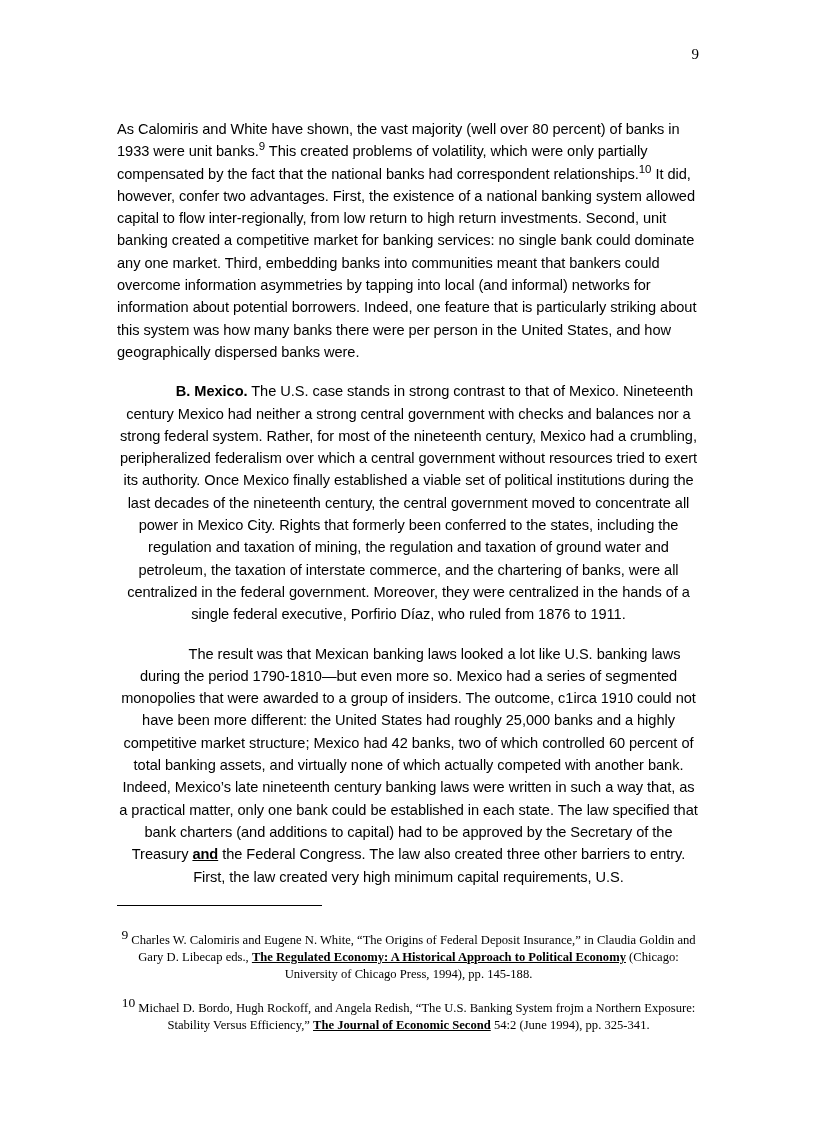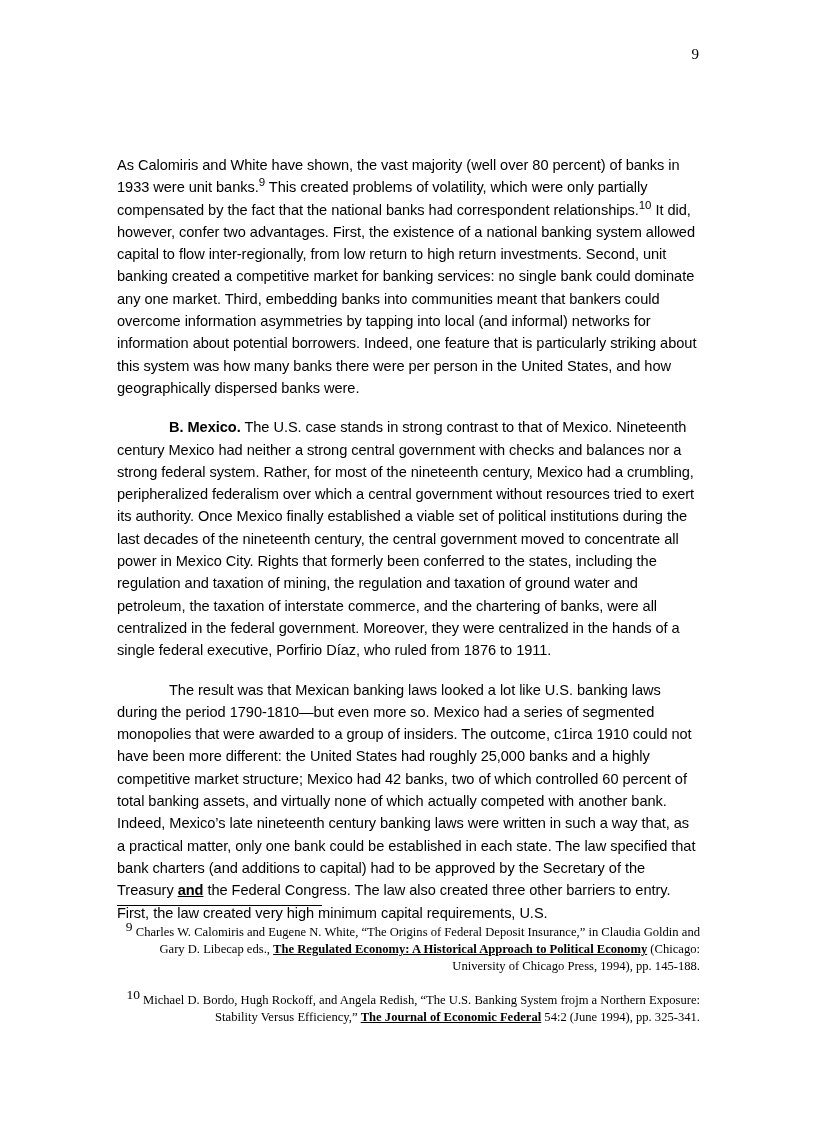--- a/index.html
+++ b/index.html
@@ -27,32 +27,32 @@
     right: 117px;
     font-family: "Liberation Serif", serif;
     font-size: 15px;
     line-height: 1;
   }
   .content {
     position: absolute;
     left: 117px;
     top: 118px;
     width: 583px;
-    margin-top: 36px;
   }
   .para {
     font-family: "Liberation Sans", sans-serif;
     font-size: 14.6px;
     line-height: 22.3px;
     text-align: left;
     margin: 0 0 17px 0;
     letter-spacing: -0.05px;
   }
   .para.indent {
     text-indent: 52px;
+    text-align: center;
   }
   .b { font-weight: bold; }
   .u { text-decoration: underline; font-weight: bold; }
   sup.fn {
     font-size: 11.5px;
     vertical-align: super;
     line-height: 0;
   }
   .footnote-rule {
     position: absolute;
@@ -65,22 +65,22 @@
   .footnotes {
     position: absolute;
     left: 117px;
     top: 916px;
     width: 583px;
   }
   .footnote {
     font-family: "Liberation Serif", serif;
     font-size: 12.6px;
     line-height: 17.2px;
-    margin: 8px 0 16px 0;
-    text-align: right;
+    margin: 16px 0 16px 0;
+    text-align: center;
   }
   .fn-marker {
     font-family: "Liberation Serif", serif;
     font-size: 13.5px;
     vertical-align: super;
     line-height: 0;
   }
 </style>
 </head>
 <body>
@@ -92,16 +92,16 @@
   <div class="content">
     <p class="para">As Calomiris and White have shown, the vast majority (well over 80 percent) of banks in 1933 were unit banks.<sup class="fn">9</sup>  This created problems of volatility, which were only partially compensated by the fact that the national banks had correspondent relationships.<sup class="fn">10</sup> It did, however, confer two advantages.  First, the existence of a national banking system allowed capital to flow inter-regionally, from low return to high return investments.  Second, unit banking created a competitive market for banking services: no single bank could dominate any one market.  Third, embedding banks into communities meant that bankers could overcome information asymmetries by tapping into local (and informal) networks for information about potential borrowers.  Indeed, one feature that is particularly striking about this system was how many banks there were per person in the United States, and how geographically dispersed banks were.</p>
     <p class="para indent"><span class="b">B. Mexico.</span> The U.S. case stands in strong contrast to that of Mexico.  Nineteenth century Mexico had neither a strong central government with checks and balances nor a strong federal system.  Rather, for most of the nineteenth century, Mexico had a crumbling, peripheralized federalism over which a central government without resources tried to exert its authority. Once Mexico finally established a viable set of political institutions during the last decades of the nineteenth century, the central government moved to concentrate all power in Mexico City.  Rights that formerly been conferred to the states, including the regulation and taxation of mining, the regulation and taxation of ground water and petroleum, the taxation of interstate commerce, and the chartering of banks, were all centralized in the federal government.  Moreover, they were centralized in the hands of a single federal executive, Porfirio Díaz, who ruled from 1876 to 1911.</p>
     <p class="para indent">The result was that Mexican banking laws looked a lot like U.S. banking laws during the period 1790-1810—but even more so.   Mexico had a series of segmented monopolies that were awarded to a group of insiders.  The outcome, c1irca 1910 could not have been more different: the United States had roughly 25,000 banks and a highly competitive market structure;  Mexico had 42 banks, two of which controlled 60 percent of total banking assets, and virtually none of which actually competed with another bank.   Indeed, Mexico’s late nineteenth century banking laws were written in such a way that, as a practical matter, only one bank could be established in each state.  The law specified that bank charters (and additions to capital) had to be approved by the Secretary of the Treasury <span class="u">and</span> the Federal Congress.  The law also created three other barriers to entry.  First, the law created very high minimum capital requirements, U.S.</p>
   </div>
 
   <div class="footnote-rule"></div>
 
   <div class="footnotes">
     <p class="footnote"><span class="fn-marker">9</span> Charles W. Calomiris and Eugene N. White, “The Origins of Federal Deposit Insurance,” in Claudia Goldin and Gary D. Libecap eds., <span class="u">The Regulated Economy: A Historical Approach to Political Economy</span> (Chicago: University of Chicago Press, 1994), pp. 145-188.</p>
-    <p class="footnote"><span class="fn-marker">10</span> Michael D. Bordo, Hugh Rockoff, and Angela Redish, “The U.S. Banking System frojm a Northern Exposure: Stability Versus Efficiency,” <span class="u">The Journal of Economic Federal</span> 54:2 (June 1994), pp. 325-341.</p>
+    <p class="footnote"><span class="fn-marker">10</span> Michael D. Bordo, Hugh Rockoff, and Angela Redish, “The U.S. Banking System frojm a Northern Exposure: Stability Versus Efficiency,” <span class="u">The Journal of Economic Second</span> 54:2 (June 1994), pp. 325-341.</p>
   </div>
 
 </div>
 
 </body></html>

